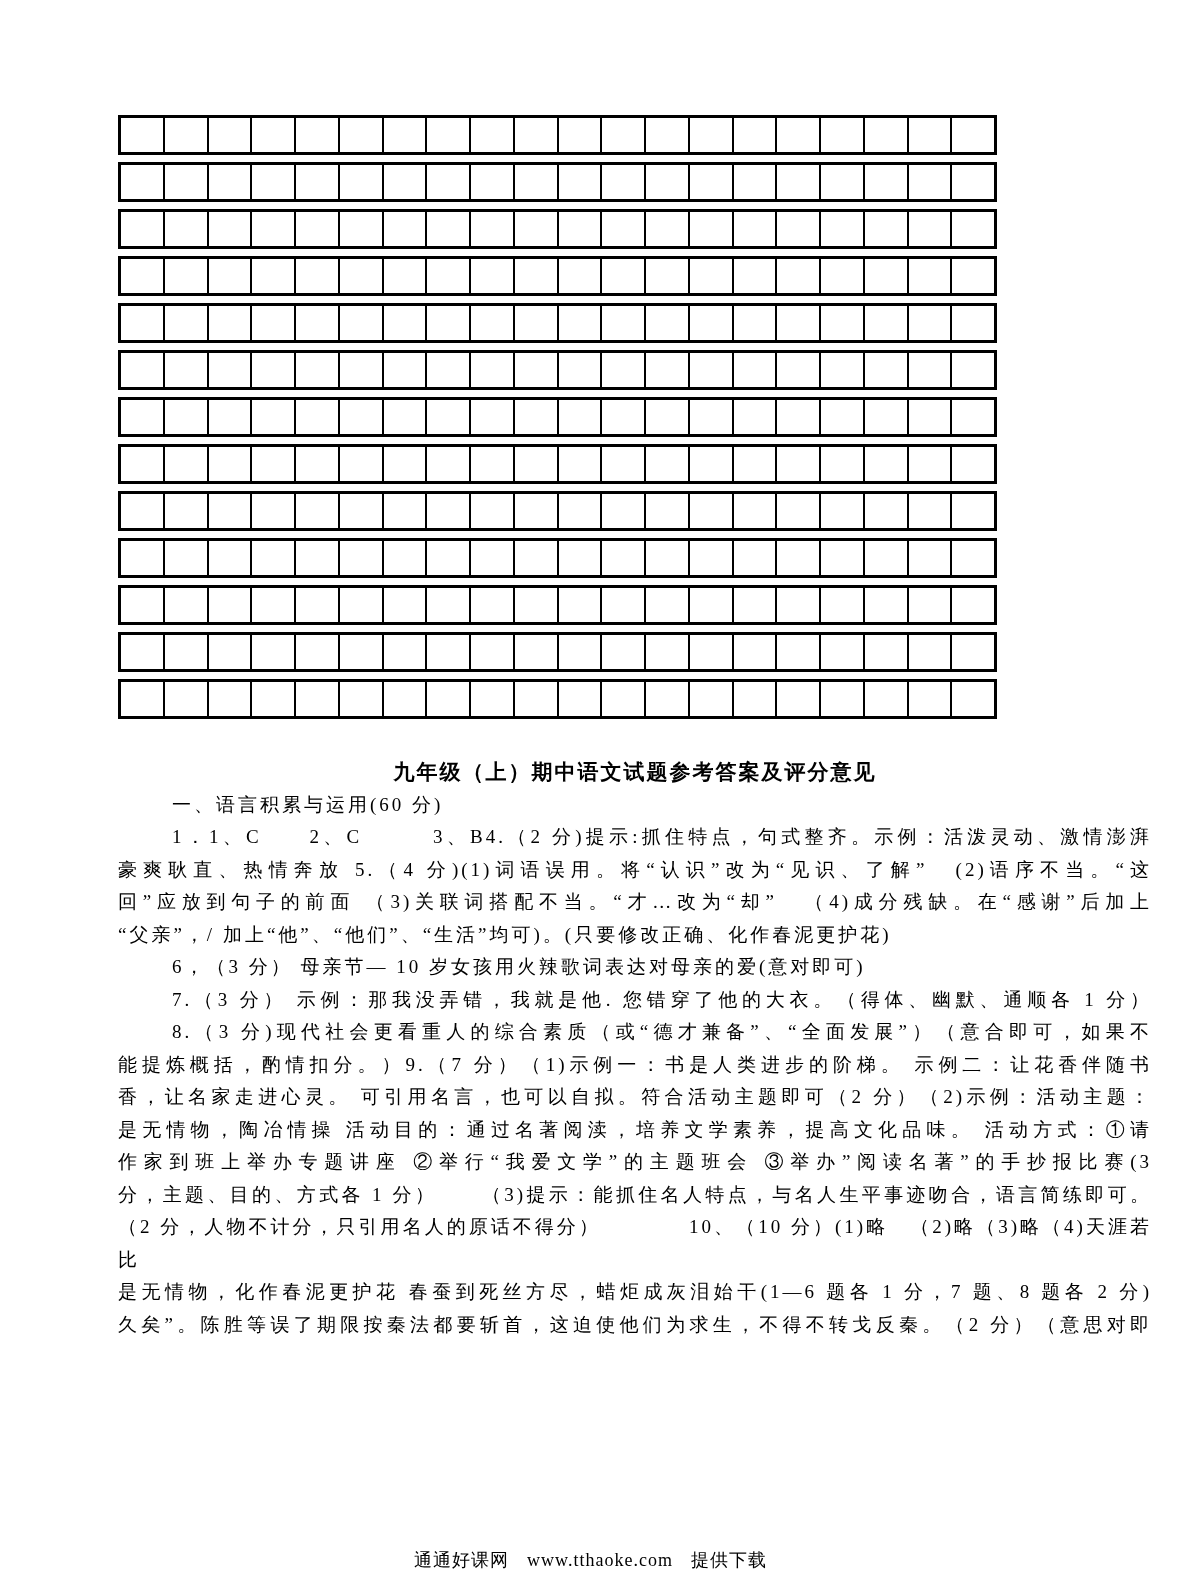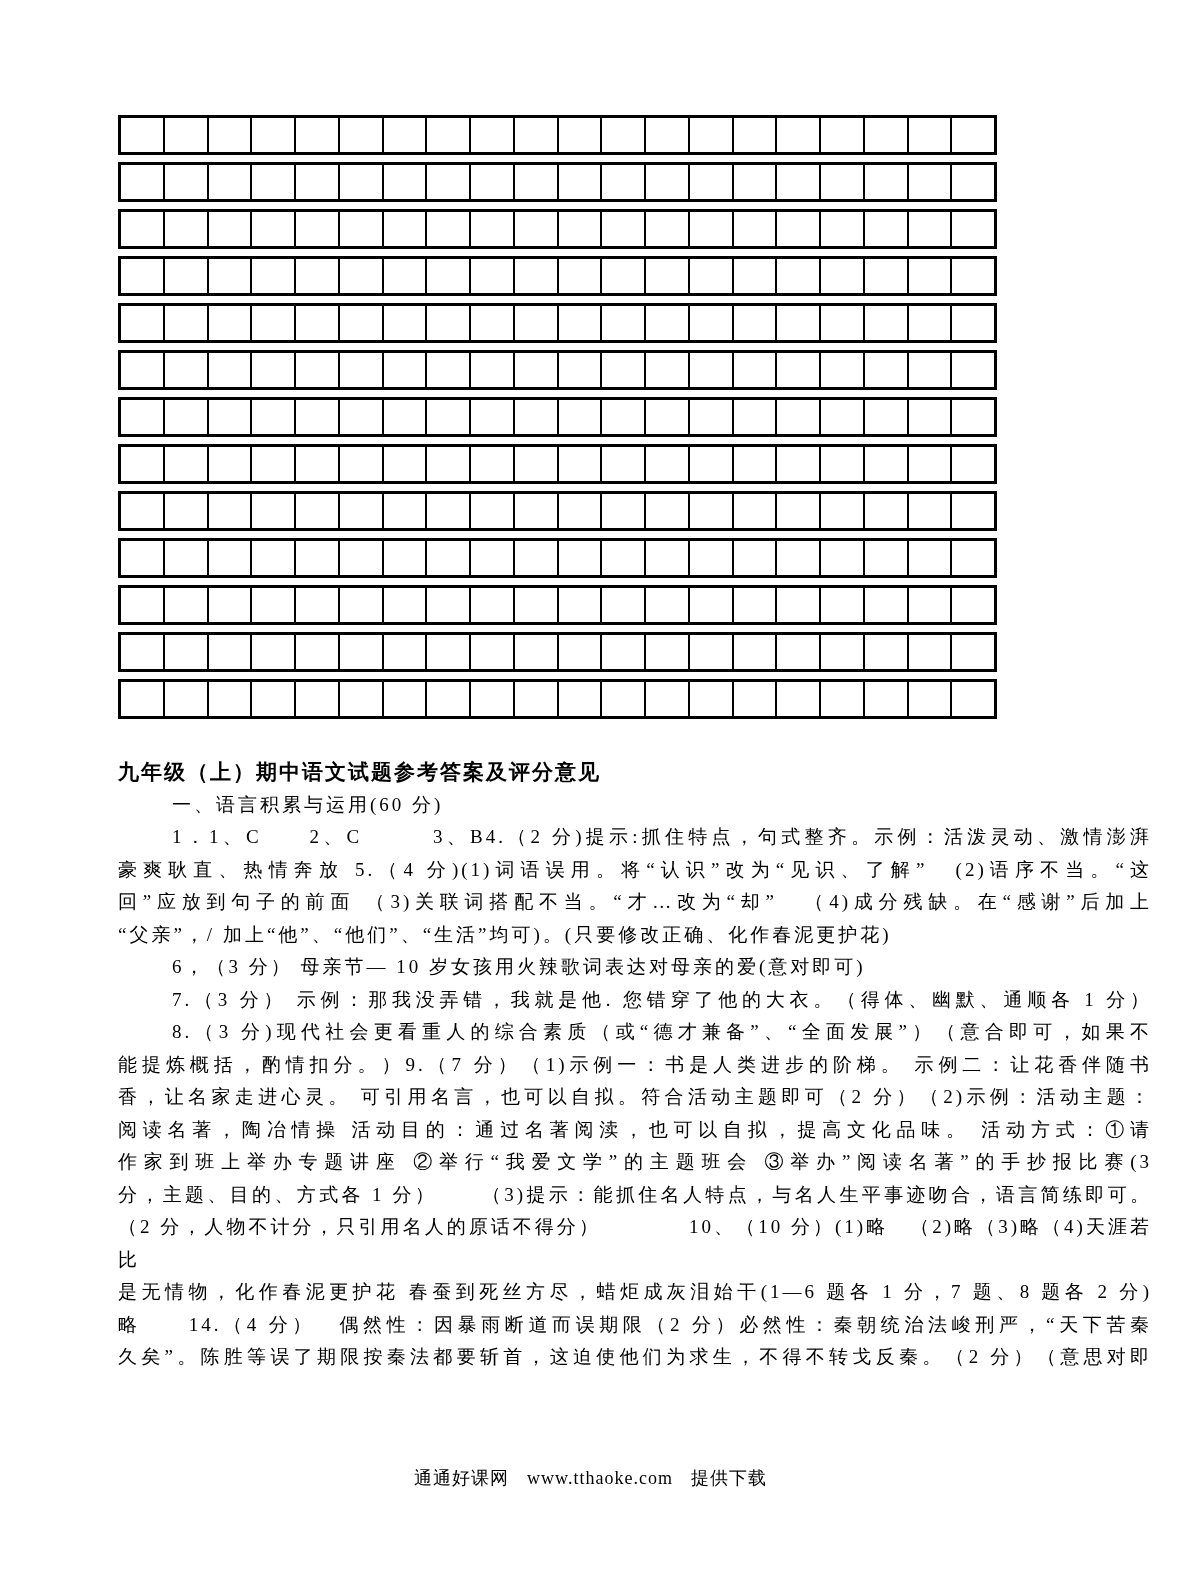--- a/index.html
+++ b/index.html
@@ -28,37 +28,38 @@
   
   .content {
     position:absolute;
     left:118px; top:756px; width:1034px;
     font-size:19px;
     line-height:32.5px;
     letter-spacing:3px;
     text-align:left;
   }
   .title {
+    text-align:center;
     font-size:21px;
     font-weight:bold;
     letter-spacing:2px;
     white-space:nowrap;
   }
   .line { white-space:nowrap; }
   .line.indent { padding-left:54px; }
   .line.fill {
     white-space:normal;
     text-align:justify;
     text-align-last:justify;
     text-justify:inter-character;
   }
 
   .footer {
     position:absolute;
-    left:0; top:1466px; width:100%;
+    left:0; top:1548px; width:100%;
     text-align:center;
     font-size:18px;
     letter-spacing:1px;
   }
   .footer span { margin:0 9px; }
 </style>
 </head>
 <body>
 
 <div class="page">
@@ -358,26 +359,25 @@
         <div class="line indent">一、语言积累与运用(60 分)</div>
         <div class="line indent fill">1．1、C　　2、C　　　3、B4.（2 分)提示:抓住特点，句式整齐。示例：活泼灵动、激情澎湃</div>
         <div class="line fill">豪爽耿直、热情奔放 5.（4 分)(1)词语误用。将“认识”改为“见识、了解”　(2)语序不当。“这</div>
         <div class="line fill">回”应放到句子的前面 （3)关联词搭配不当。“才…改为“却”　（4)成分残缺。在“感谢”后加上</div>
         <div class="line">“父亲”，/ 加上“他”、“他们”、“生活”均可)。(只要修改正确、化作春泥更护花)</div>
         <div class="line indent">6，（3 分） 母亲节— 10 岁女孩用火辣歌词表达对母亲的爱(意对即可)</div>
         <div class="line indent fill">7.（3 分） 示例：那我没弄错，我就是他. 您错穿了他的大衣。（得体、幽默、通顺各 1 分）</div>
         <div class="line indent fill">8.（3 分)现代社会更看重人的综合素质（或“德才兼备”、“全面发展”）（意合即可，如果不</div>
         <div class="line fill">能提炼概括，酌情扣分。）9.（7 分）（1)示例一：书是人类进步的阶梯。 示例二：让花香伴随书</div>
         <div class="line fill">香，让名家走进心灵。 可引用名言，也可以自拟。符合活动主题即可（2 分）（2)示例：活动主题：</div>
-        <div class="line fill">阅读名著，陶冶情操 活动目的：通过名著阅渎，也可以自拟，提高文化品味。 活动方式：①请</div>
+        <div class="line fill">是无情物，陶冶情操 活动目的：通过名著阅渎，培养文学素养，提高文化品味。 活动方式：①请</div>
         <div class="line fill">作家到班上举办专题讲座 ②举行“我爱文学”的主题班会 ③举办”阅读名著”的手抄报比赛(3</div>
         <div class="line fill">分，主题、目的、方式各 1 分）　　（3)提示：能抓住名人特点，与名人生平事迹吻合，语言简练即可。</div>
         <div class="line fill">（2 分，人物不计分，只引用名人的原话不得分）　　　　10、（10 分）(1)略　（2)略（3)略（4)天涯若比</div>
         <div class="line fill">是无情物，化作春泥更护花 春蚕到死丝方尽，蜡炬成灰泪始干(1—6 题各 1 分，7 题、8 题各 2 分)</div>
-        <div class="line fill">略　　14.（4 分）　偶然性：因暴雨断道而误期限（2 分）必然性：秦朝统治法峻刑严，“天下苦秦</div>
         <div class="line fill">久矣”。陈胜等误了期限按秦法都要斩首，这迫使他们为求生，不得不转戈反秦。（2 分）（意思对即</div>
       </div>
   </div>
 
   <div class="footer">
     <span>通通好课网</span><span>www.tthaoke.com</span><span>提供下载</span>
   </div>
 
 </div>
 

